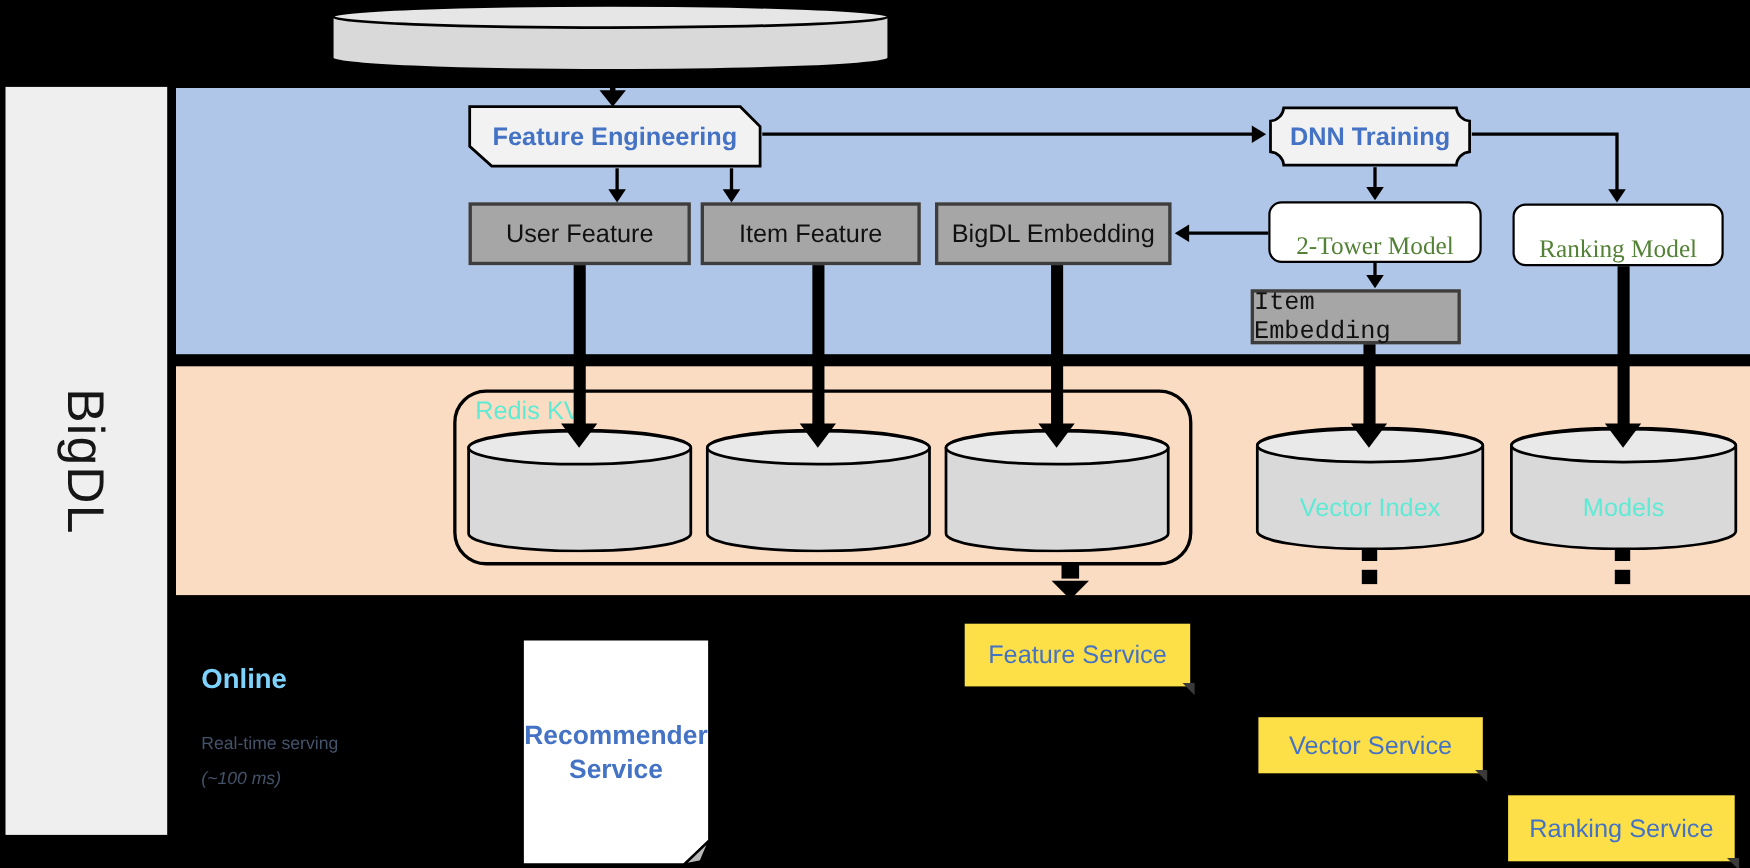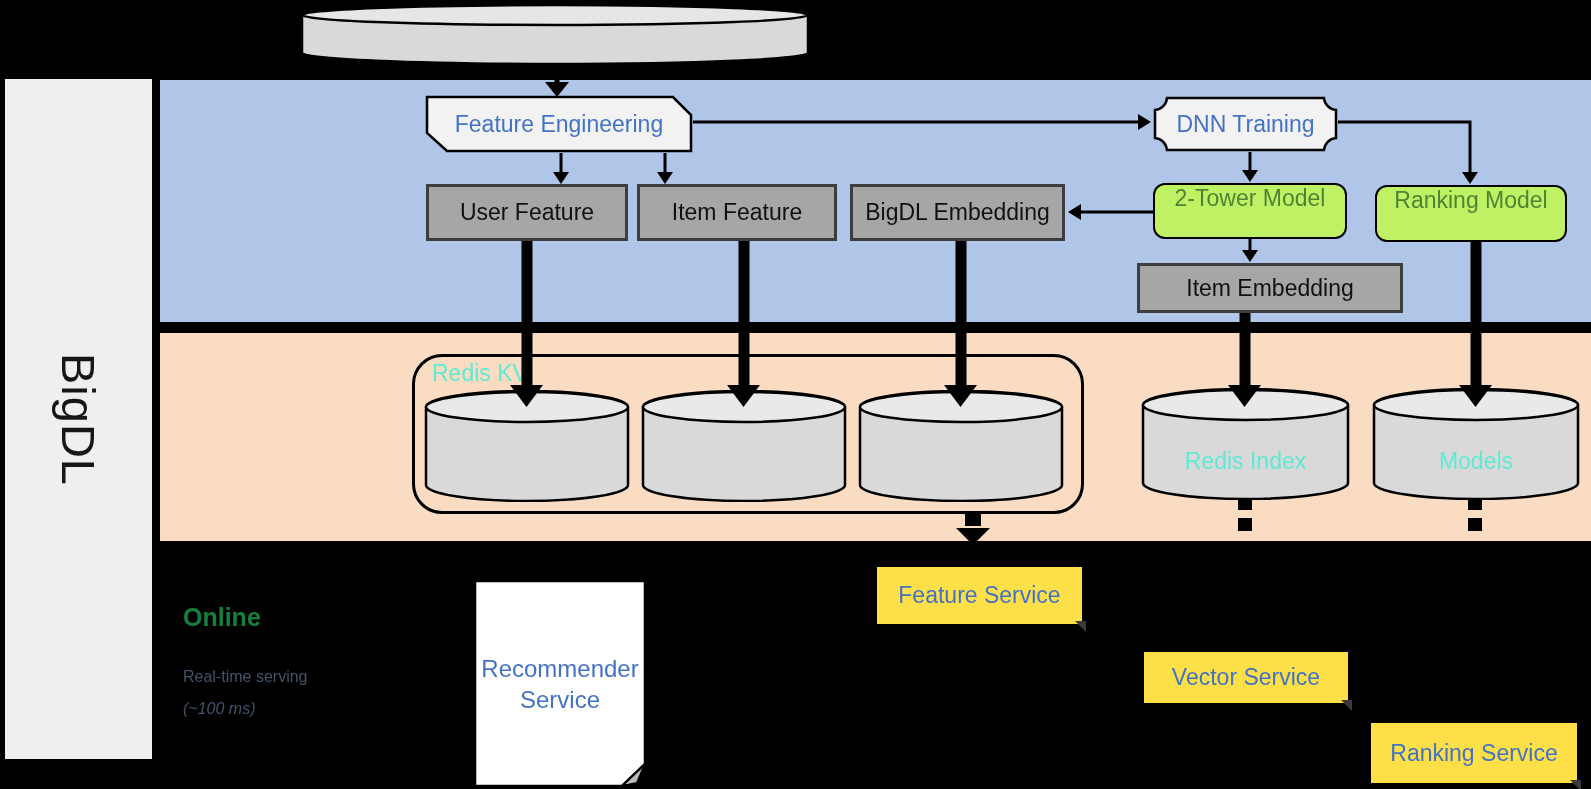--- a/index.html
+++ b/index.html
@@ -9,35 +9,35 @@
   }
   .abs{position:absolute;}
   
   .sidebar{left:5px;top:79px;width:147px;height:680px;background:#efefef;
     display:flex;align-items:center;justify-content:center;z-index:5;}
   .brand{transform:rotate(90deg);font-size:47px;color:#161616;letter-spacing:1px;white-space:nowrap;}
   
   .band{left:160px;width:1431px;z-index:1;}
   .band-offline{top:80px;height:242px;background:#b0c6e8;}
   .band-nearline{top:333px;height:208px;background:#fadcc3;}
-  .band-title{font-size:25px;font-weight:600;color:#15803d;}
+  .band-title{font-size:25px;font-weight:600;color:#7dd3fc;}
   .band-desc{font-size:16px;color:#595959;line-height:32px;margin-top:13px;}
   .band-desc i{font-style:italic;}
   .online-desc{color:#44536a;}
   
   .node-label{position:absolute;inset:0;display:flex;align-items:center;justify-content:center;
     text-align:center;font-size:23px;z-index:12;}
   .blue-text{color:#4472c4;}
   .green-text{color:#538135;}
   .brown-text{color:#5eead4;}
   .gray-box{background:#a6a6a6;border:3px solid #3d3d3d;box-sizing:border-box;z-index:10;
     display:flex;align-items:center;justify-content:center;font-size:23px;color:#111;}
-  .round-box{background:#bef264;border:2.5px solid #000;border-radius:12px;box-sizing:border-box;z-index:10;
-    display:flex;align-items:flex-start;justify-content:center;font-size:23px;}
-  .shape-wrap{z-index:10;}
+  .round-box{background:#ffffff;border:2.5px solid #000;border-radius:12px;box-sizing:border-box;z-index:10;
+    display:flex;align-items:flex-end;justify-content:center;font-size:23px;font-family:Liberation Serif, serif;}
+  .shape-wrap{z-index:10;font-weight:bold;}
   
   .redis-container{left:412px;top:354px;width:672px;height:160px;border:3px solid #000;
     border-radius:30px;box-sizing:border-box;z-index:6;}
   .redis-label{left:432px;top:360px;font-size:23px;z-index:7;}
   .cyl-wrap{z-index:8;}
   .cyl-label{position:absolute;left:0;right:0;top:34px;bottom:0;display:flex;align-items:center;
     justify-content:center;font-size:23px;z-index:9;}
   
   .service-box{background:#fde047;z-index:10;display:flex;align-items:center;justify-content:center;
     font-size:23px;}
@@ -105,21 +105,21 @@
   </div>
   <div class="abs gray-box" style="left:850px;top:184px;width:215px;height:57px;">
     <span>BigDL Embedding</span>
   </div>
   <div class="abs round-box green-text" style="left:1153px;top:183px;width:194px;height:56px;">
     <span>2-Tower Model</span>
   </div>
   <div class="abs round-box green-text" style="left:1375px;top:185px;width:192px;height:57px;">
     <span>Ranking Model</span>
   </div>
-  <div class="abs gray-box" style="left:1137px;top:263px;width:266px;height:50px;">
+  <div class="abs gray-box" style="left:1137px;top:263px;width:191px;height:50px;font-family:Liberation Mono, monospace;">
     <span>Item Embedding</span>
   </div>
 
   <div class="abs redis-container"></div>
   <div class="abs redis-label brown-text">Redis KV</div>
 
   <div class="abs cyl-wrap" style="left:424px;top:390px;width:206px;height:112px;">
     <svg width="206" height="112">
       <path d="M2 17 V95 A101 16 0 0 0 204 95 V17 A101 16 0 0 0 2 17 Z" fill="#d9d9d9" stroke="#000" stroke-width="2.5"></path>
       <ellipse cx="103" cy="17" rx="101" ry="15" fill="#e9e9e9" stroke="#000" stroke-width="2.5"></ellipse>
@@ -136,21 +136,21 @@
       <path d="M2 17 V95 A101 16 0 0 0 204 95 V17 A101 16 0 0 0 2 17 Z" fill="#d9d9d9" stroke="#000" stroke-width="2.5"></path>
       <ellipse cx="103" cy="17" rx="101" ry="15" fill="#e9e9e9" stroke="#000" stroke-width="2.5"></ellipse>
     </svg>
   </div>
 
   <div class="abs cyl-wrap" style="left:1141px;top:388px;width:209px;height:112px;">
     <svg width="209" height="112">
       <path d="M2 17 V95 A102.5 16 0 0 0 207 95 V17 A102.5 16 0 0 0 2 17 Z" fill="#d9d9d9" stroke="#000" stroke-width="2.5"></path>
       <ellipse cx="104.5" cy="17" rx="102.5" ry="15" fill="#e9e9e9" stroke="#000" stroke-width="2.5"></ellipse>
     </svg>
-    <div class="cyl-label brown-text">Redis Index</div>
+    <div class="cyl-label brown-text">Vector Index</div>
   </div>
   <div class="abs cyl-wrap" style="left:1372px;top:388px;width:208px;height:112px;">
     <svg width="208" height="112">
       <path d="M2 17 V95 A102 16 0 0 0 206 95 V17 A102 16 0 0 0 2 17 Z" fill="#d9d9d9" stroke="#000" stroke-width="2.5"></path>
       <ellipse cx="104" cy="17" rx="102" ry="15" fill="#e9e9e9" stroke="#000" stroke-width="2.5"></ellipse>
     </svg>
     <div class="cyl-label brown-text">Models</div>
   </div>
 
   <div class="abs shape-wrap" style="left:473px;top:579px;width:174px;height:209px;">

